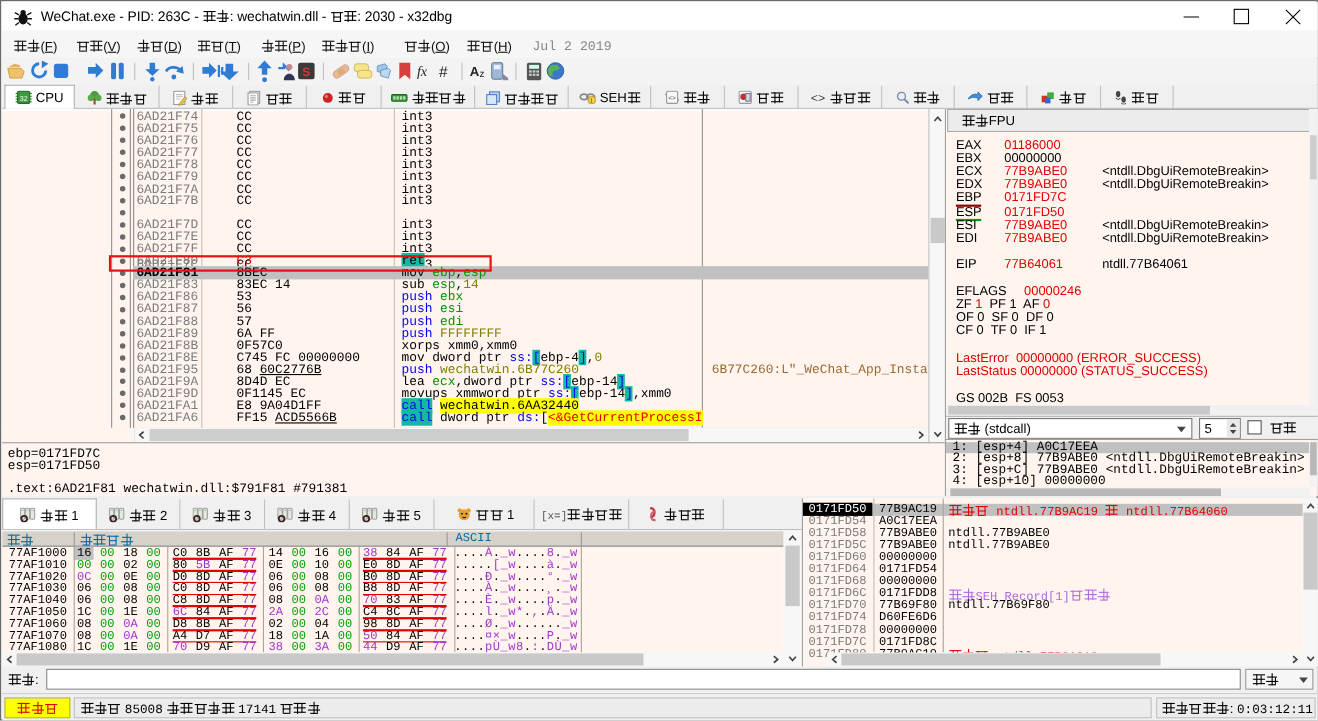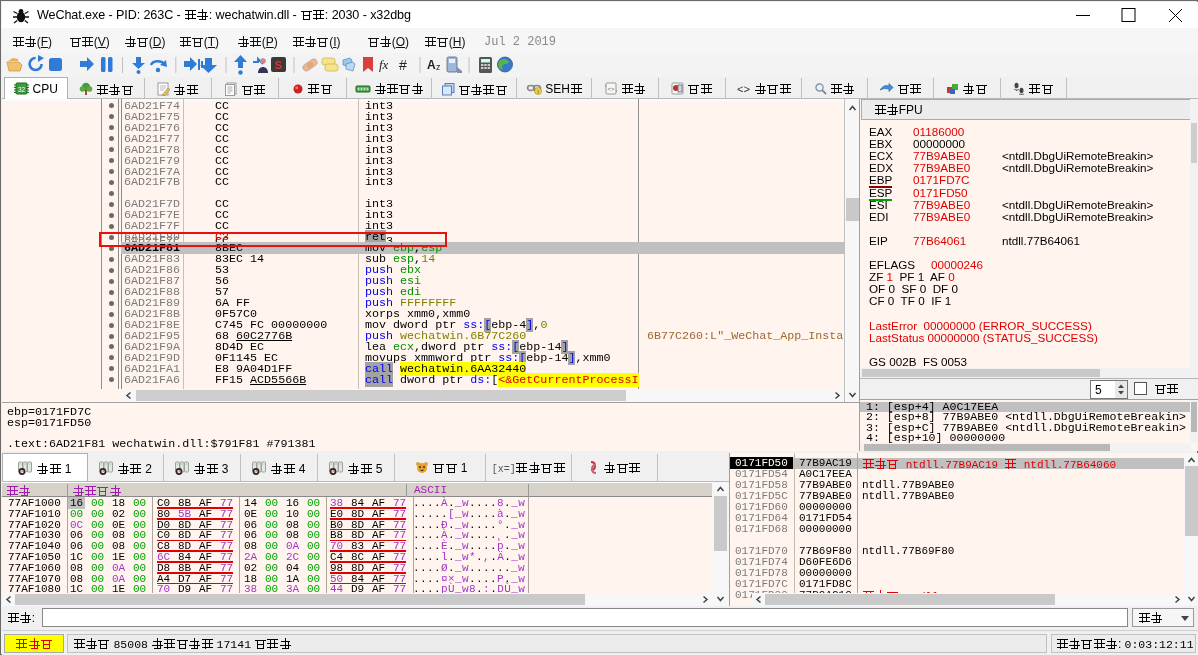--- a/index.html
+++ b/index.html
@@ -26,21 +26,21 @@
 .ti{vertical-align:-2px;}
 
 .cream{background:#fff5ee;}
 .dr{position:absolute;left:98px;width:744px;height:11px;font-family:"Liberation Mono",monospace;font-size:11.7px;line-height:11px;white-space:pre;color:#000;}
 .dr span.c,.rr span.c,.mr span.c{position:absolute;top:0;}
 .ad{color:#7b7b7b;}
 .blu{color:#0000f0;}
 .grn{color:#009000;}
 .olv{color:#808000;}
 .redt{color:#e00000;}
-.cyb{background:#a3a3a3;}
+.cyb{background:#14b8a6;}
 .yeb{background:#ffff00;}
 .rr{font-family:Liberation Sans, sans-serif;font-size:11.7px;line-height:12px;white-space:pre;position:absolute;color:#000;}
 .sb{background:#f0f0f0;}
 
 .mr{position:absolute;font-family:"Liberation Mono",monospace;font-size:11px;line-height:10.5px;white-space:pre;color:#000;}
 .pur{color:#a435c8;}
 .gz{color:#00a000;}
 </style></head>
 <body>
 <div id="win">
@@ -433,20 +433,26 @@
 <div class="rr" style="left:0;top:256.9px;width:330px;height:12px;"><span style="left:9px" class="c">GS 002B  FS 0053</span></div>
 <svg class="ab" style="right:0;top:0" width="8" height="300">
           <rect width="8" height="300" fill="#f2f2f2"></rect>
           <rect x="1" y="24" width="6" height="40" fill="#cdcdcd"></rect>
         </svg>
 <svg class="ab" style="left:0;top:269px" width="338" height="10">
           <rect width="338" height="10" fill="#f1f1f1"></rect>
           <rect x="2" y="1" width="238" height="8" fill="#c9c9c9"></rect>
         </svg>
         <div class="ab" style="left:0;top:279px;width:338px;height:21px;background:#f0f0f0;border-top:1px solid #b5b5b5;">
+<div class="ab" style="left:2px;top:1px;width:222px;height:19px;background:#fff;border:1px solid #777;font-size:12px;">
+            <span style="position:absolute;left:4px;top:2px"><span class="z"></span><span class="za"></span> (stdcall)</span>
+            <svg class="ab" style="right:1px;top:1px" width="16" height="16">
+              <path d="M4 6 L8 11 L12 6 z" fill="#444"></path>
+            </svg>
+          </div>
 <div class="ab" style="left:230px;top:1px;width:38px;height:19px;background:#fff;border:1px solid #777;font-size:12px;">
             <span style="position:absolute;left:4px;top:2px">5</span>
             <svg class="ab" style="right:0;top:0" width="12" height="17">
               <rect width="12" height="17" fill="#e8e8e8"></rect>
               <path d="M3 7 L6 3.5 L9 7 z" fill="#444"></path>
               <path d="M3 10 L6 13.5 L9 10 z" fill="#444"></path>
             </svg>
           </div>
 <div class="ab" style="left:274px;top:3px;width:13px;height:13px;background:#fff;border:1px solid #555;"></div>
 <span class="ab" style="left:294px;top:3px;font-size:12px;"><span class="zb"></span><span class="z"></span></span>
@@ -522,21 +528,21 @@
             <circle cx="9" cy="6" r="0.9" fill="#222"></circle>
             <path d="M5.5 9 q1.5 1.2 3 0" stroke="#222" fill="none"></path>
           </svg> <span class="zb"></span><span class="zb"></span> 1</div>
 <div class="tab" style="left:484px;width:86px;height:27px;padding-top:7px;"><span style="color:#555;font-family:Liberation Mono,monospace;font-size:10px">[x=]</span><span class="z"></span><span class="za"></span><span class="zb"></span><span class="z"></span></div>
 <div class="tab" style="left:570px;width:86px;height:27px;padding-top:7px;"><svg class="ti" width="12" height="13" viewBox="0 0 12 13">
             <path d="M3 1 q4 0 4 4 q0 4 -4 4" fill="none" stroke="#c03040" stroke-width="2"></path>
             <path d="M8 4 q-4 0 -4 4 q0 4 4 4" fill="none" stroke="#d06070" stroke-width="2"></path>
           </svg> <span class="za"></span><span class="zb"></span><span class="z"></span></div>
 </div>
 <div class="ab cream" style="left:0;top:29px;width:727px;height:124px;overflow:hidden;">
-<div class="ab" style="left:0;top:0;width:727px;height:15px;background:#d6d2ca;border-top:1px solid #fff;border-bottom:1px solid #8a8a8a;font-size:12px;color:#a21caf;">
+<div class="ab" style="left:0;top:0;width:727px;height:15px;background:#d6d2ca;border-top:1px solid #fff;border-bottom:1px solid #8a8a8a;font-size:12px;color:#0369a1;">
           <span style="position:absolute;left:4px;top:1px"><span class="z"></span><span class="za"></span></span>
           <span style="position:absolute;left:70px;top:1px"><span class="za"></span><span class="z"></span><span class="zb"></span><span class="za"></span></span>
           <span class="mono" style="position:absolute;left:412px;top:1px;font-size:11px">ASCII</span>
           <div class="ab" style="left:65px;top:1px;width:1px;height:13px;background:#999"></div>
           <div class="ab" style="left:404px;top:1px;width:1px;height:13px;background:#999"></div>
           <div class="ab" style="left:526px;top:1px;width:1px;height:13px;background:#999"></div>
         </div>
 <div class="mr" style="left:0;top:16.0px;width:727px;height:10.8px;">
 <span class="c" style="left:6px">77AF1000</span>
 <span class="c" style="left:65px;top:-1px;width:18px;height:11.5px;background:#c0c0c0;"></span>
@@ -781,20 +787,25 @@
 <span class="c" style="left:69px">00000000</span>
 </div>
 <div class="mr" style="left:0;top:60.0px;width:469px;height:11px;">
 <span class="c ad" style="left:5px">0171FD64</span>
 <span class="c" style="left:69px">0171FD54</span>
 </div>
 <div class="mr" style="left:0;top:71.0px;width:469px;height:11px;">
 <span class="c ad" style="left:5px">0171FD68</span>
 <span class="c" style="left:69px">00000000</span>
 </div>
+<div class="mr" style="left:0;top:82.0px;width:469px;height:11px;">
+<span class="c ad" style="left:5px">0171FD6C</span>
+<span class="c" style="left:69px">0171FDD8</span>
+<span class="c" style="left:132px"><span style="color:#b06ae0"><span class="z"></span><span class="za"></span>SEH_Record[1]<span class="zb"></span><span class="z"></span><span class="za"></span></span></span>
+</div>
 <div class="mr" style="left:0;top:93.0px;width:469px;height:11px;">
 <span class="c ad" style="left:5px">0171FD70</span>
 <span class="c" style="left:69px">77B69F80</span>
 <span class="c" style="left:132px">ntdll.77B69F80</span>
 </div>
 <div class="mr" style="left:0;top:104.0px;width:469px;height:11px;">
 <span class="c ad" style="left:5px">0171FD74</span>
 <span class="c" style="left:69px">D60FE6D6</span>
 </div>
 <div class="mr" style="left:0;top:115.0px;width:469px;height:11px;">

